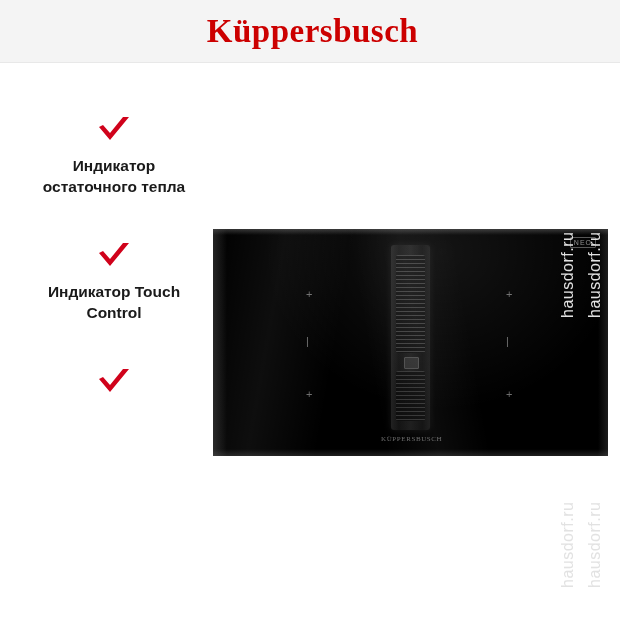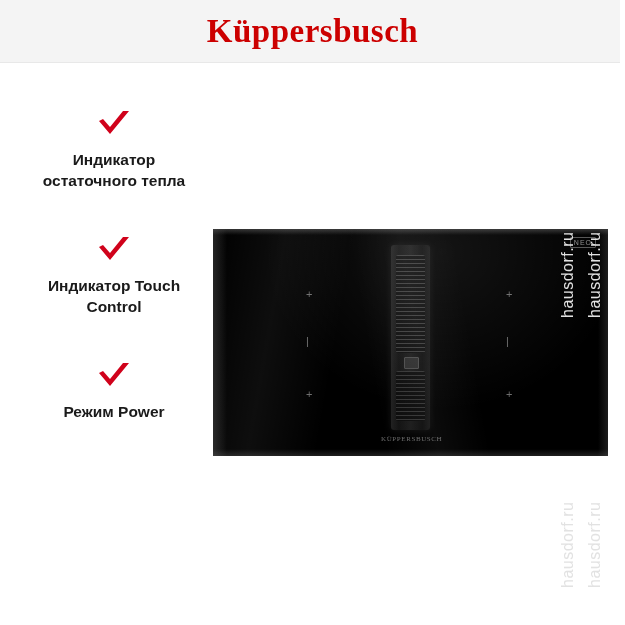--- a/index.html
+++ b/index.html
@@ -40,21 +40,21 @@
     font-size: 33px;
     font-weight: bold;
     letter-spacing: 0.5px;
     color: #cc0000;
   }
 
   
   .features {
     position: absolute;
     left: 0;
-    top: 110px;
+    top: 116px;
     width: 228px;
   }
   .feature {
     display: flex;
     flex-direction: column;
     align-items: center;
     margin-bottom: 44px;
   }
   .check {
     display: block;
@@ -242,21 +242,20 @@
       <div class="feature-label">Индикатор Touch
 Control</div>
     </div>
 
     <div class="feature">
       <span class="check">
         <svg viewBox="0 0 34 30" width="34" height="30" aria-hidden="true">
           <path d="M2 11 L13 24 L32 1 L26 1 L13 17 L6 9 Z" fill="#d0021b"></path>
         </svg>
       </span>
-      <div class="feature-label">Режим Power</div>
     </div>
 
   </div>
 
   <div class="hob">
     <div class="hob-edge-top"></div>
     <div class="hob-edge-left"></div>
     <div class="hob-edge-right"></div>
     <div class="hob-edge-bottom"></div>
 

